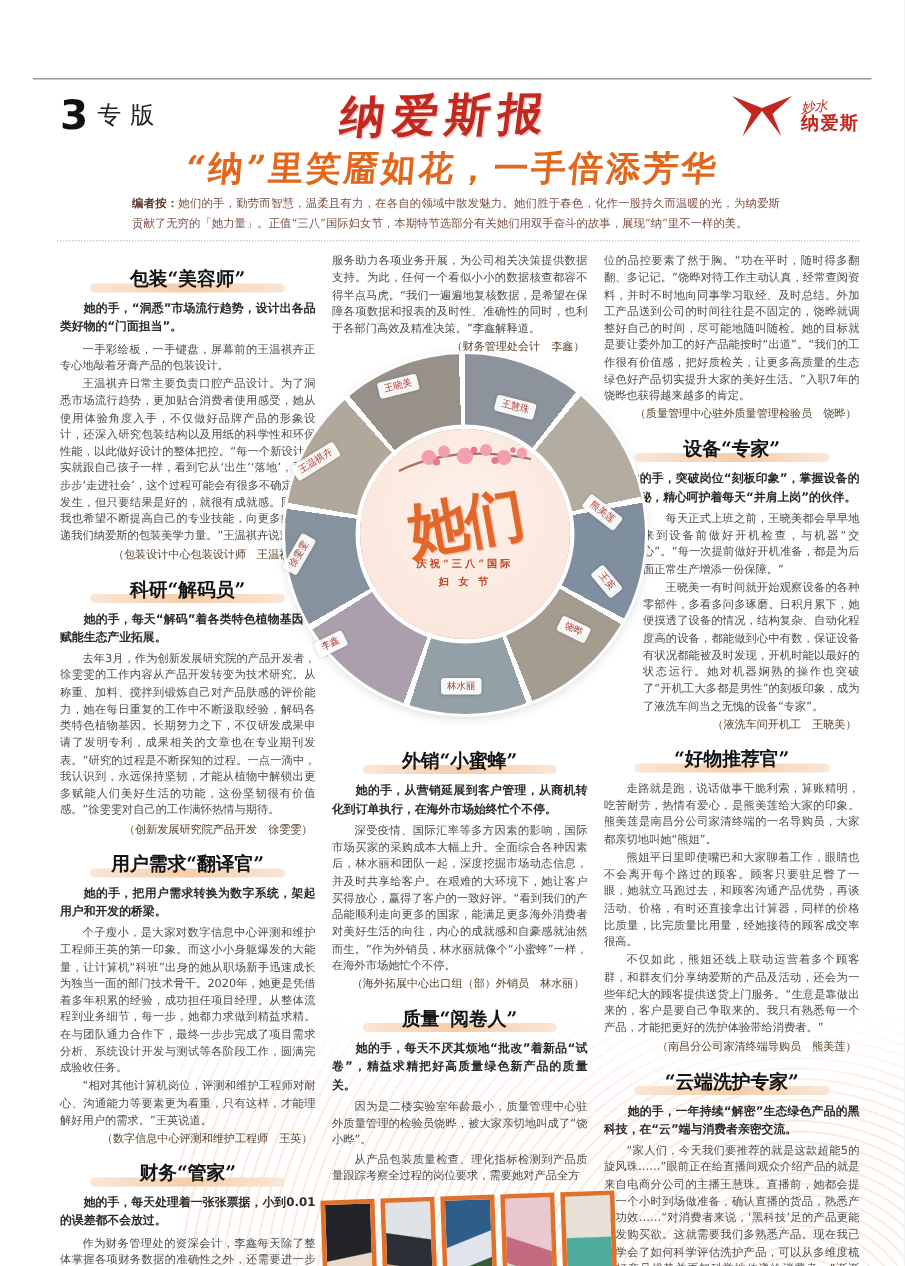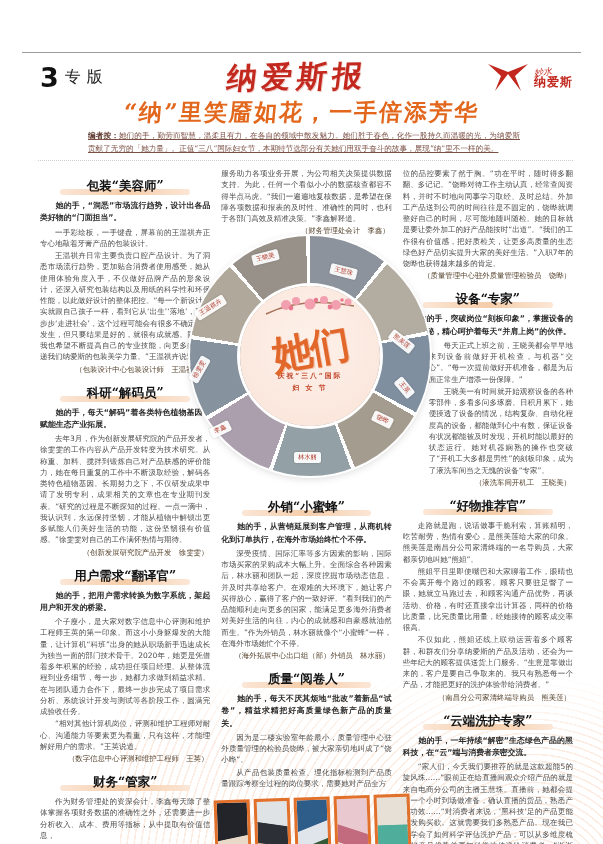--- a/index.html
+++ b/index.html
@@ -16,21 +16,21 @@
   .logo{display:flex;align-items:center;gap:4px;}
   .logo svg{display:block;}
   .logo .lg-txt{display:flex;flex-direction:column;line-height:1;}
   .logo .script{font-family:"DejaVu Serif",serif;font-style:italic;font-size:9px;color:#c2281e;transform:rotate(-6deg);}
   .logo .brand{font-size:12px;font-weight:bold;color:#c2281e;letter-spacing:1px;}
   
   .headline{position:absolute;left:0;right:0;top:97px;text-align:center;
             font-family:"DejaVu Serif",serif;font-weight:bold;font-size:23px;color:#e2671c;
             letter-spacing:2px;transform:skewX(-5deg);}
   .ednote{position:absolute;left:88px;width:432px;top:130px;font-size:7.6px;line-height:1.65;
-          color:#7b5044;text-align:justify;font-family:"DejaVu Serif",serif;text-decoration:underline;}
+          color:#7b5044;text-align:justify;font-family:"DejaVu Serif",serif;}
   .ednote b{color:#5d392e;}
   .dot-rule{position:absolute;left:38px;right:30px;top:160px;border-top:1px dotted #cfcfcf;}
   
   .cols{position:absolute;left:40px;right:30px;top:168px;bottom:0;display:flex;gap:11px;}
   .col{flex:1 1 0;min-width:0;}
   .sec-head{text-align:center;margin:7px 0 5px;position:relative;}
   .sec-head span{position:relative;display:inline-block;font-family:"DejaVu Serif",serif;
                  font-weight:bold;font-size:12.5px;color:#141414;z-index:1;padding:0 4px;text-align:right;}
   .sec-head i{position:absolute;left:12%;right:12%;bottom:0;height:6px;z-index:0;
               background:linear-gradient(90deg,#fbe6d6,#f5cda9,#fbe6d6);border-radius:3px;}
@@ -167,20 +167,21 @@
 
       <div class="sec-head"><i></i><span>用户需求“翻译官”</span></div>
       <div class="intro">她的手，把用户需求转换为数字系统，架起用户和开发的桥梁。</div>
       <div class="body">
         <p>个子瘦小，是大家对数字信息中心评测和维护工程师王英的第一印象。而这小小身躯爆发的大能量，让计算机“科班”出身的她从职场新手迅速成长为独当一面的部门技术骨干。2020年，她更是凭借着多年积累的经验，成功担任项目经理。从整体流程到业务细节，每一步，她都力求做到精益求精。在与团队通力合作下，最终一步步完成了项目需求分析、系统设计开发与测试等各阶段工作，圆满完成验收任务。</p>
         <p>“相对其他计算机岗位，评测和维护工程师对耐心、沟通能力等要素更为看重，只有这样，才能理解好用户的需求。”王英说道。</p>
       </div>
       <div class="attr">（数字信息中心评测和维护工程师　王英）</div>
 
       <div class="sec-head"><i></i><span>财务“管家”</span></div>
+      <div class="intro">她的手，每天处理着一张张票据，小到0.01的误差都不会放过。</div>
       <div class="body">
         <p>作为财务管理处的资深会计，李鑫每天除了整体掌握各项财务数据的准确性之外，还需要进一步分析收入、成本、费用等指标，从中提取有价值信息，</p>
       </div>
 
     </div>
 
     <div class="col">
       <div class="body">
         <p class="cont">服务助力各项业务开展，为公司相关决策提供数据支持。为此，任何一个看似小小的数据核查都容不得半点马虎。“我们一遍遍地复核数据，是希望在保障各项数据和报表的及时性、准确性的同时，也利于各部门高效及精准决策。”李鑫解释道。</p>
       </div>

